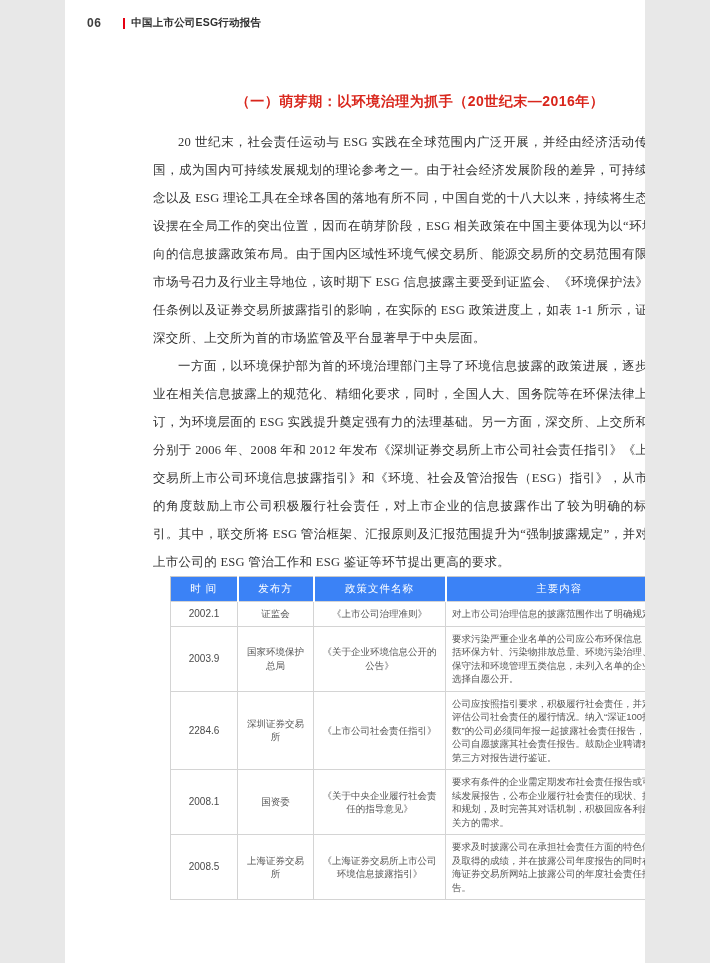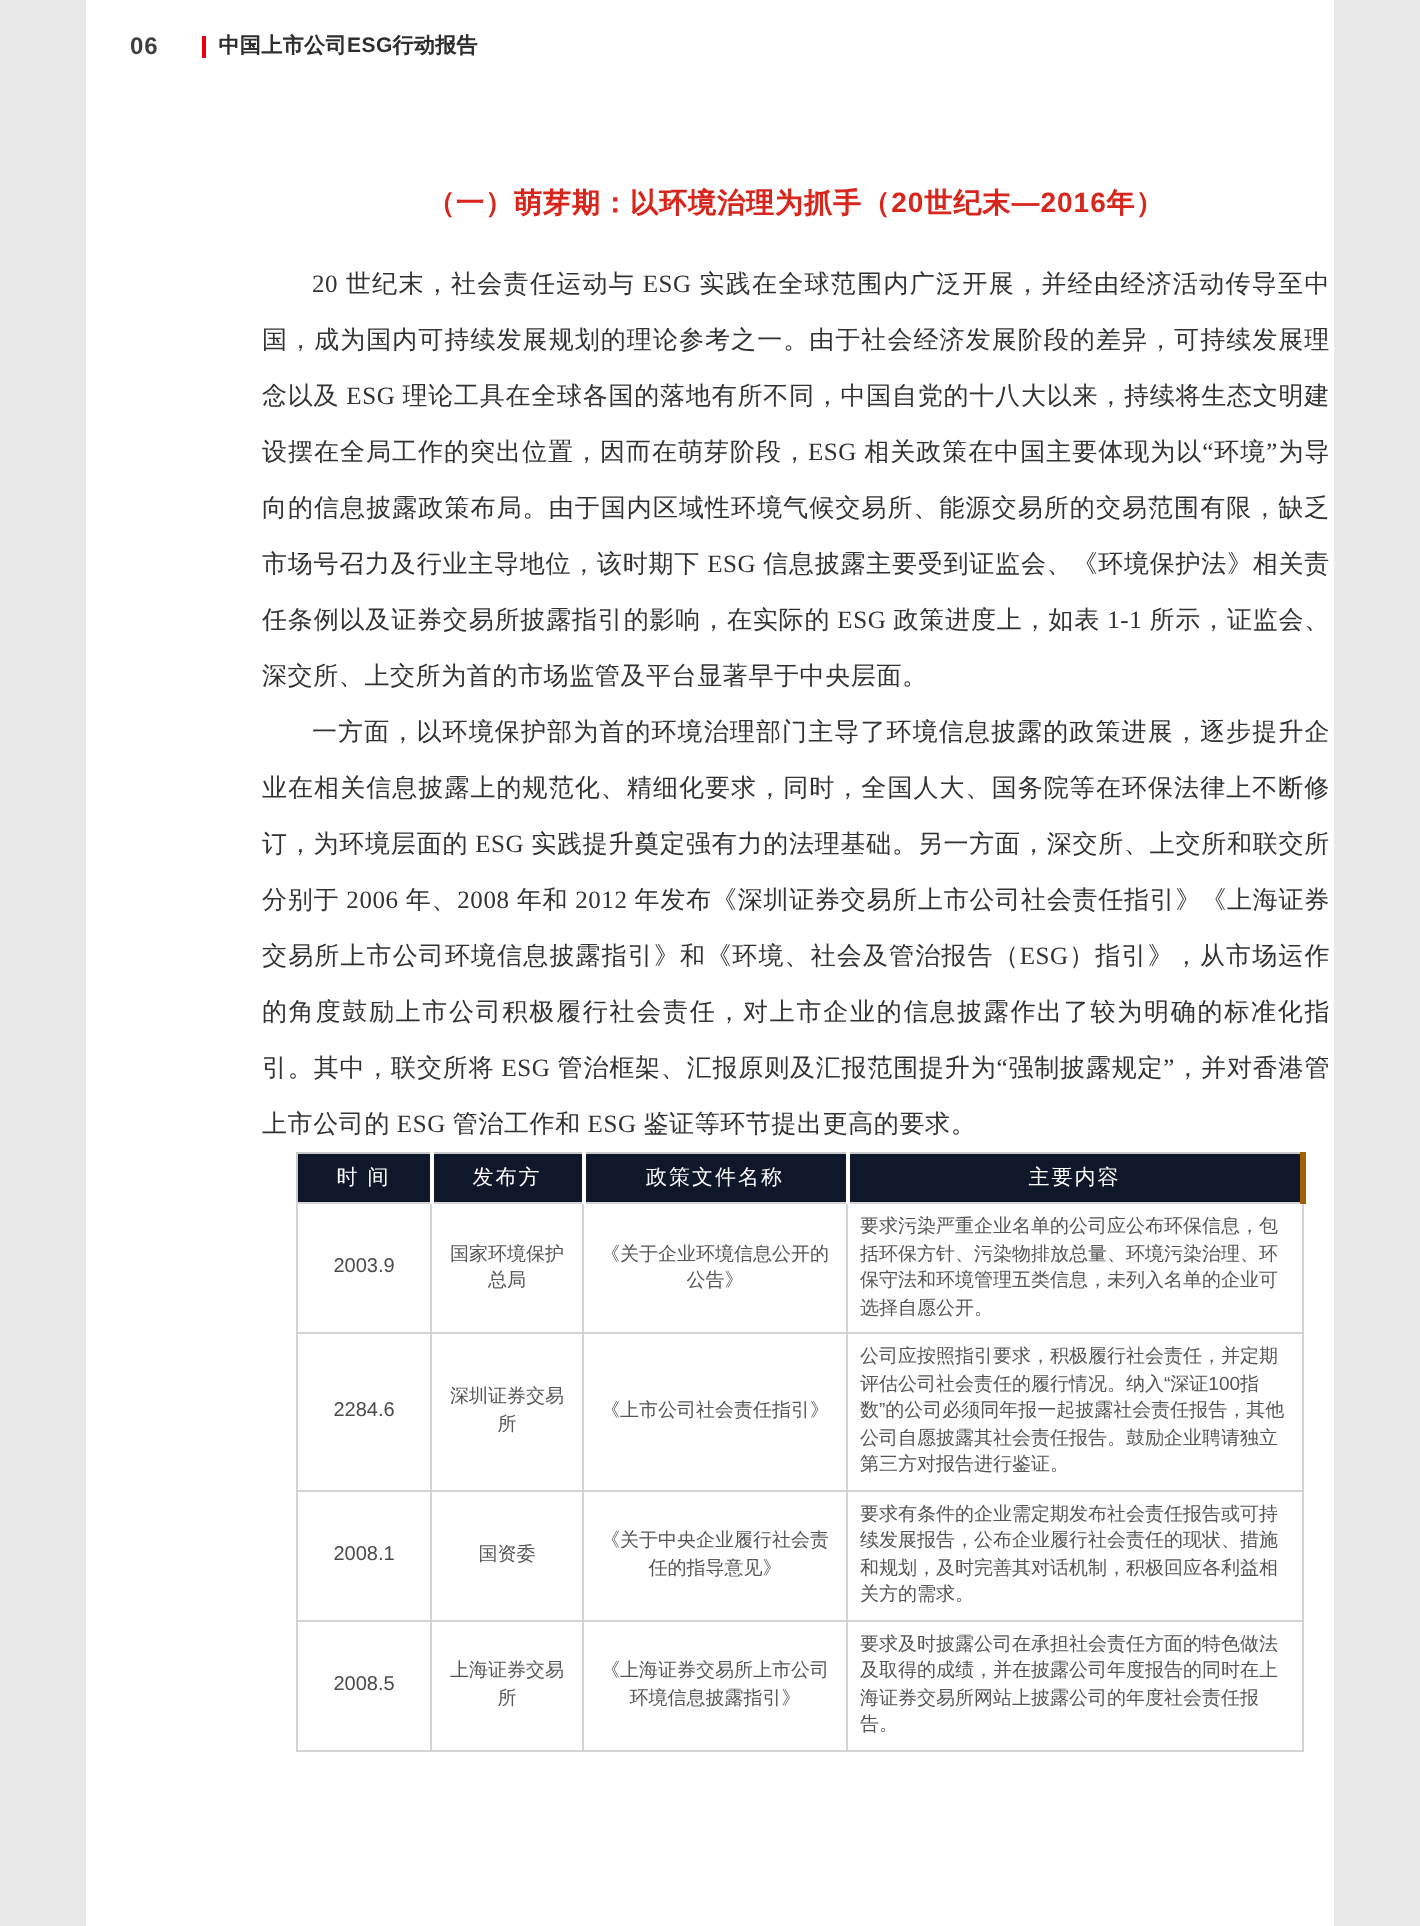--- a/index.html
+++ b/index.html
@@ -1,18 +1,18 @@
 <!DOCTYPE html>
 <html><head>
 <meta charset="utf-8">
 <style>
   * { margin:0; padding:0; box-sizing:border-box; }
   html,body { background:#e8e8e8; }
   .page {
-    position:relative; width:624px; height:963px; margin:0 auto;
+    position:relative; width:580px; height:963px; margin:0 auto;
     background:#ffffff; overflow:hidden;
     font-family:"Liberation Sans","DejaVu Sans",sans-serif;
   }
   
   .page-header { position:absolute; top:16px; left:22px; display:flex; align-items:center; }
   .page-num { font-size:12px; font-weight:bold; color:#3f3f3f; letter-spacing:0.5px; }
   .header-divider { width:2px; height:11px; background:#e60012; margin-left:22px; margin-right:6px; }
   .report-title { font-size:10.5px; font-weight:bold; color:#2e2e2e; letter-spacing:0.2px; }
 
   
@@ -32,21 +32,21 @@
   .caption-line { width:38px; height:2px; background:#8f8f8f; }
   .table-caption { font-size:11px; font-weight:bold; color:#4d4d4d; margin:0 14px; letter-spacing:0.3px; }
 
   
   table.policy { border-collapse:collapse; width:503px; margin-left:17px; table-layout:fixed; }
   table.policy col.c-time   { width:67px; }
   table.policy col.c-issuer { width:76px; }
   table.policy col.c-policy { width:132px; }
   table.policy col.c-content{ width:228px; }
   table.policy th {
-    background:#0f172a; color:#ffffff; font-weight:normal; font-size:10.5px;
+    background:#3b82f6; color:#ffffff; font-weight:normal; font-size:10.5px;
     padding:5px 4px; border-right:2px solid #ffffff; letter-spacing:1px;
   }
   table.policy th:last-child { border-right:3px solid #a16207; }
   table.policy thead tr { border:1px solid #c9c9c9; }
   table.policy td {
     border:1px solid #d4d4d4; font-size:9.5px; color:#555555;
     line-height:13.5px; padding:5px 6px; vertical-align:middle;
   }
   table.policy td.center { text-align:center; }
   table.policy td.time { font-size:10px; color:#4a4a4a; }
@@ -79,20 +79,26 @@
       <thead>
         <tr>
           <th>时 间</th>
           <th>发布方</th>
           <th>政策文件名称</th>
           <th>主要内容</th>
         </tr>
       </thead>
       <tbody>
         <tr>
+          <td class="center time">2002.1</td>
+          <td class="center">证监会</td>
+          <td class="center">《上市公司治理准则》</td>
+          <td>对上市公司治理信息的披露范围作出了明确规定。</td>
+        </tr>
+        <tr>
           <td class="center time">2003.9</td>
           <td class="center">国家环境保护总局</td>
           <td class="center">《关于企业环境信息公开的公告》</td>
           <td>要求污染严重企业名单的公司应公布环保信息，包括环保方针、污染物排放总量、环境污染治理、环保守法和环境管理五类信息，未列入名单的企业可选择自愿公开。</td>
         </tr>
         <tr>
           <td class="center time">2284.6</td>
           <td class="center">深圳证券交易所</td>
           <td class="center">《上市公司社会责任指引》</td>
           <td>公司应按照指引要求，积极履行社会责任，并定期评估公司社会责任的履行情况。纳入“深证100指数”的公司必须同年报一起披露社会责任报告，其他公司自愿披露其社会责任报告。鼓励企业聘请独立第三方对报告进行鉴证。</td>

